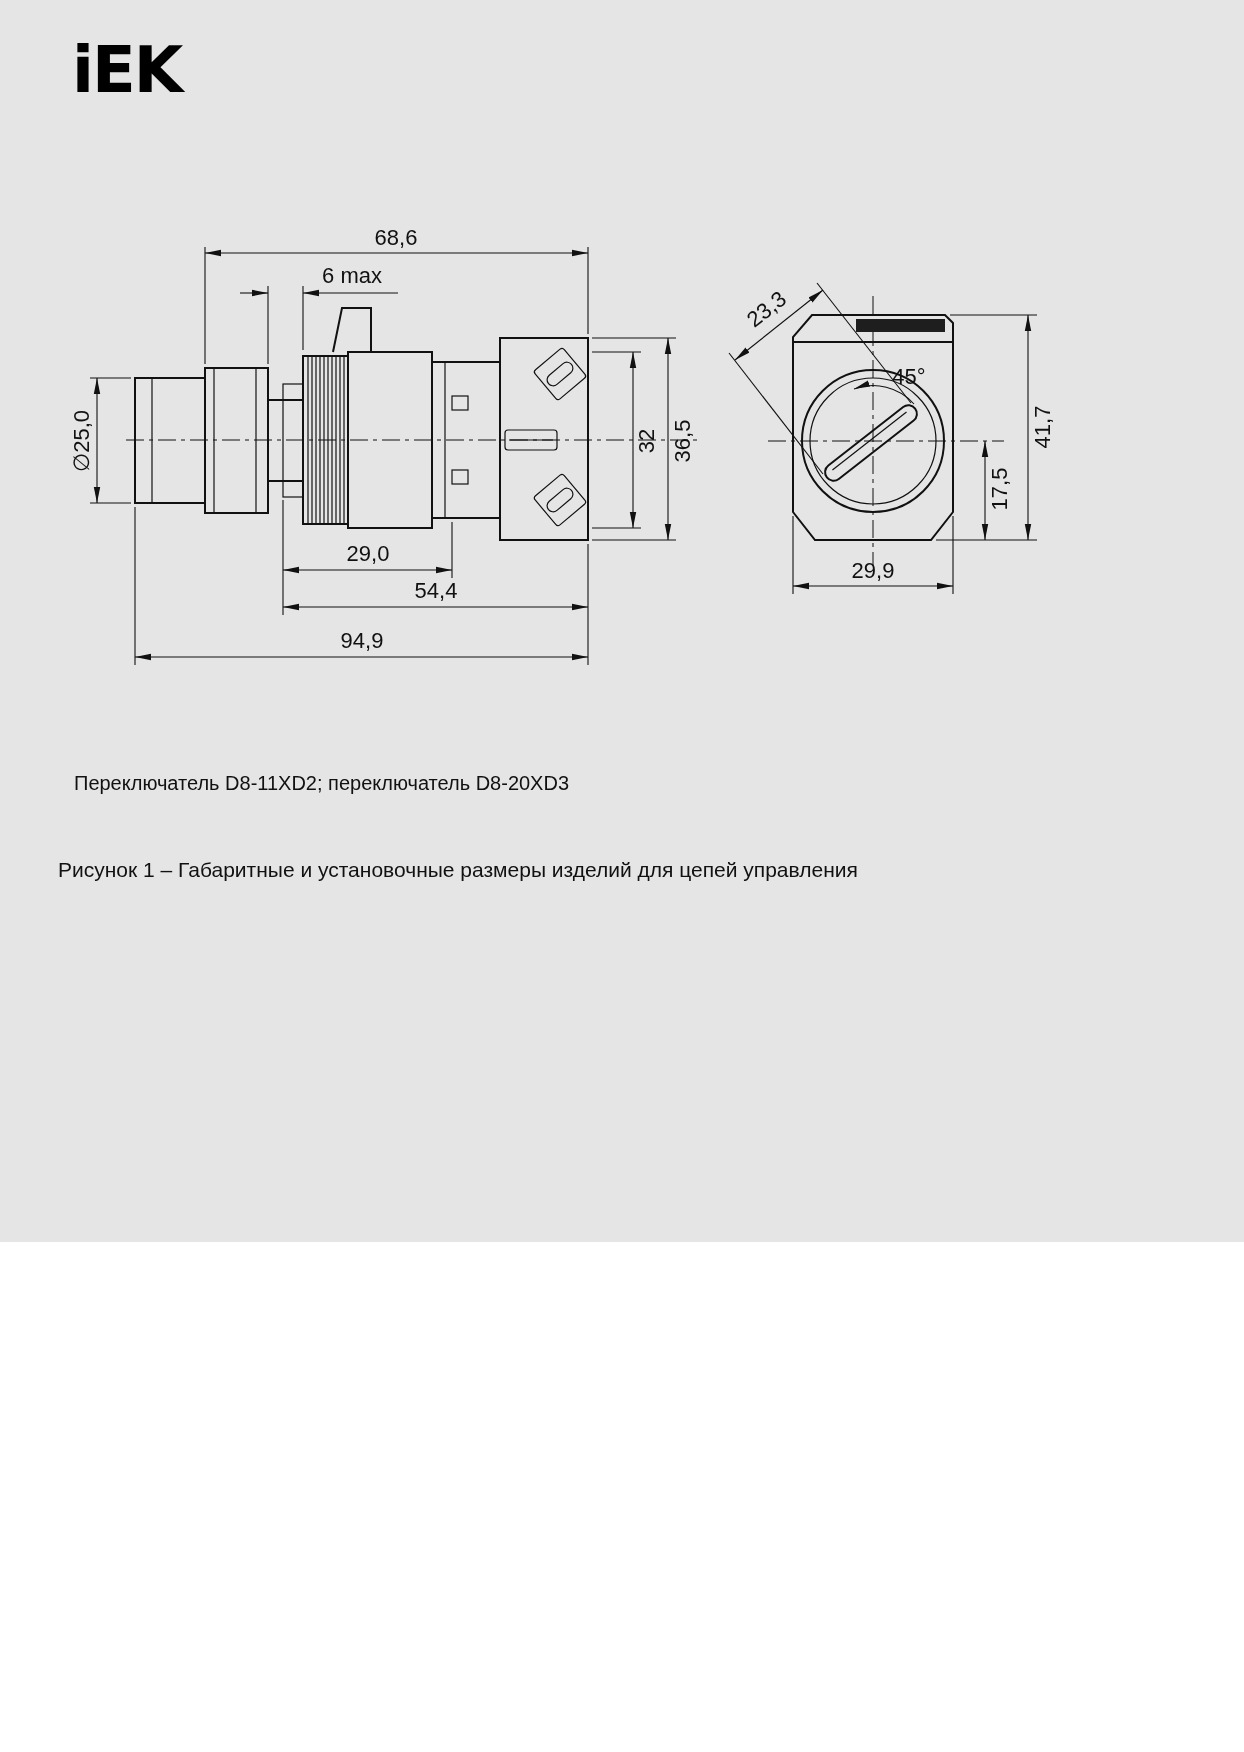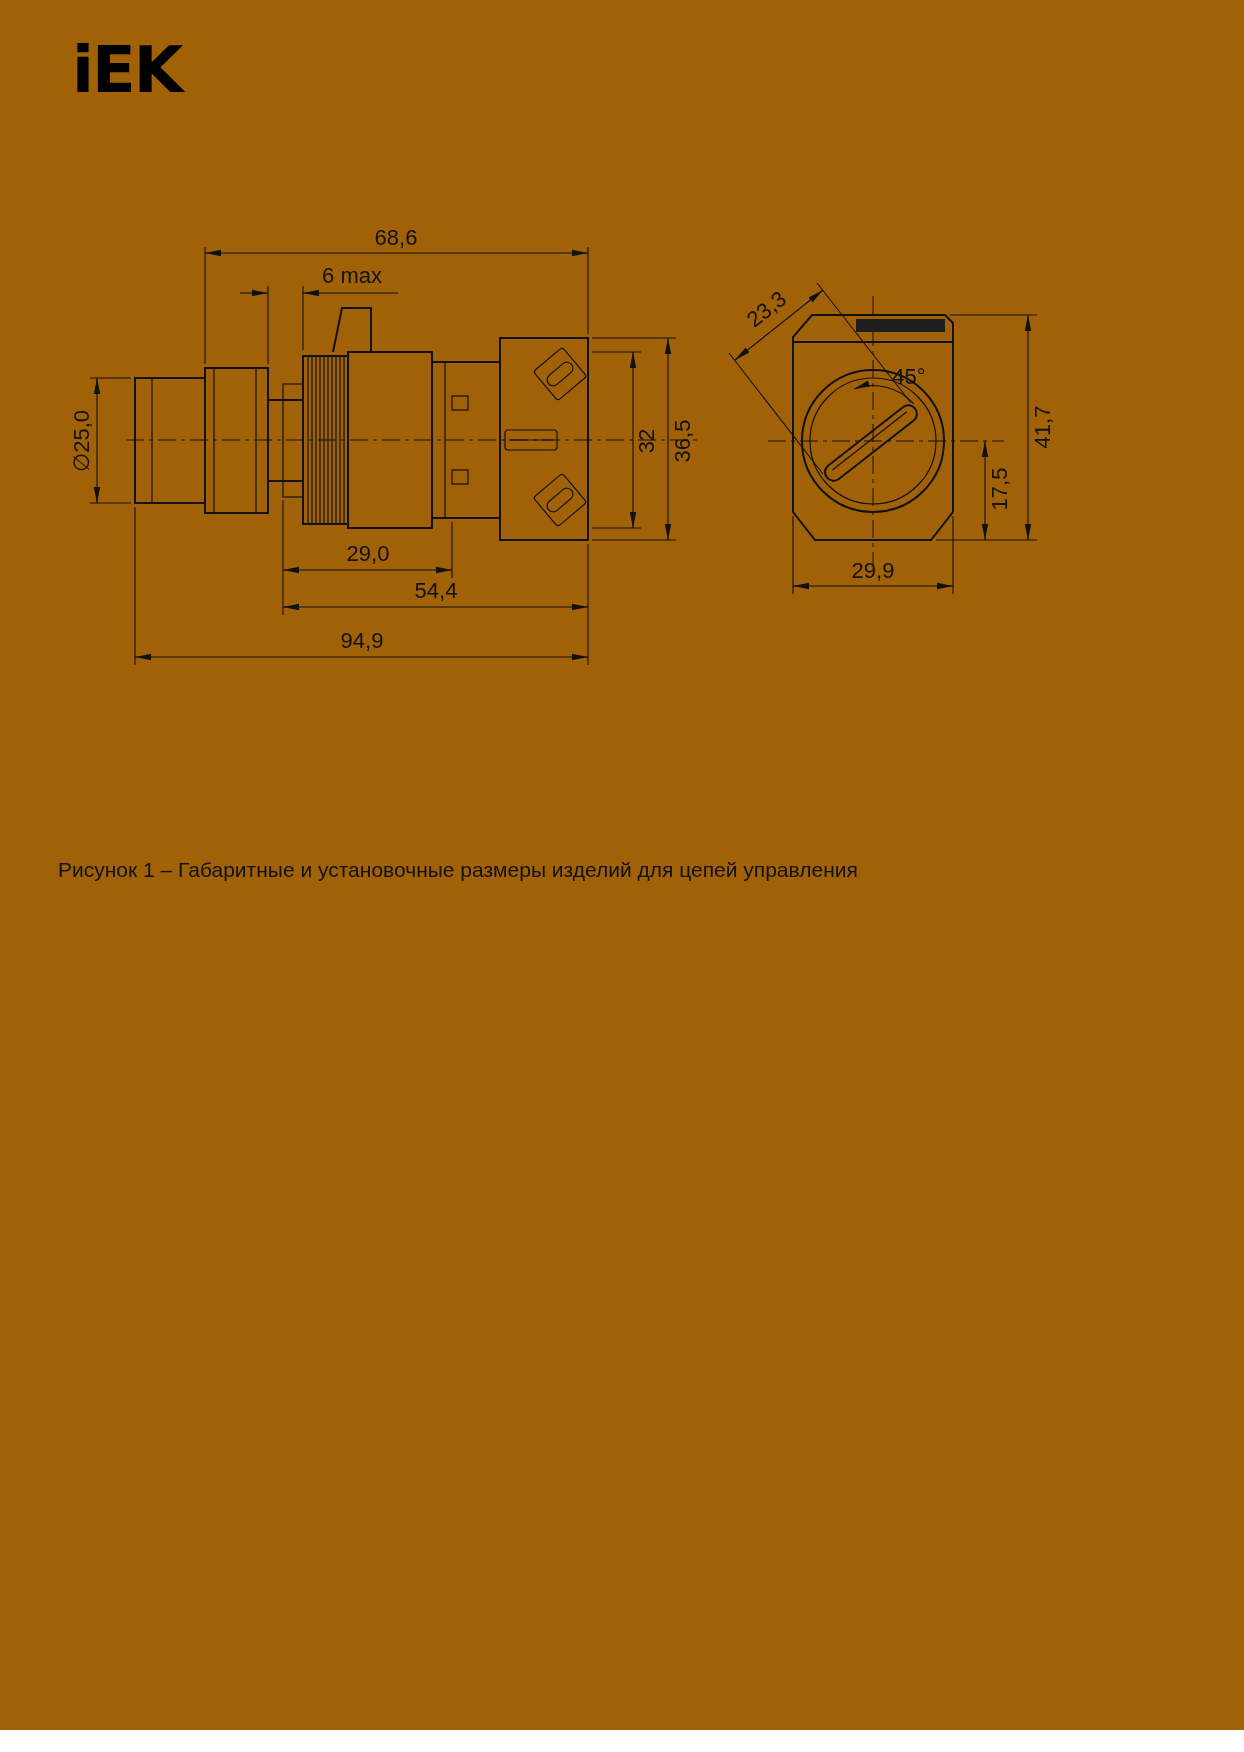--- a/index.html
+++ b/index.html
@@ -1,20 +1,20 @@
 <!DOCTYPE html>
 <html><head>
 <meta charset="utf-8">
 <style>
   html, body { margin: 0; padding: 0; background: #ffffff; }
   .page {
     position: relative;
     width: 1244px;
-    height: 1730px;
-    background: #a16207;
+    height: 1242px;
+    background: #e5e5e5;
     outline: 1px solid #c9c9c9;
     font-family: "Liberation Sans", sans-serif;
     color: #111;
     overflow: hidden;
   }
   .logo {
     position: absolute;
     left: 72px;
     top: 38px;
     font-family: "DejaVu Sans", sans-serif;
@@ -182,15 +182,16 @@
       <line class="dim" x1="985" y1="441" x2="985" y2="540" marker-start="url(#arr)" marker-end="url(#arr)"></line>
       <text transform="translate(1007,489) rotate(-90)" text-anchor="middle">17,5</text>
 
       <line class="dim" x1="793" y1="516" x2="793" y2="594"></line>
       <line class="dim" x1="953" y1="516" x2="953" y2="594"></line>
       <line class="dim" x1="793" y1="586" x2="953" y2="586" marker-start="url(#arr)" marker-end="url(#arr)"></line>
       <text x="873" y="578" text-anchor="middle">29,9</text>
     </g>
   </svg>
 
+  <div class="product-line">Переключатель D8-11XD2; переключатель D8-20XD3</div>
   <div class="figure-caption">Рисунок 1 – Габаритные и установочные размеры изделий для цепей управления</div>
 
 </div>
 
 </body></html>

